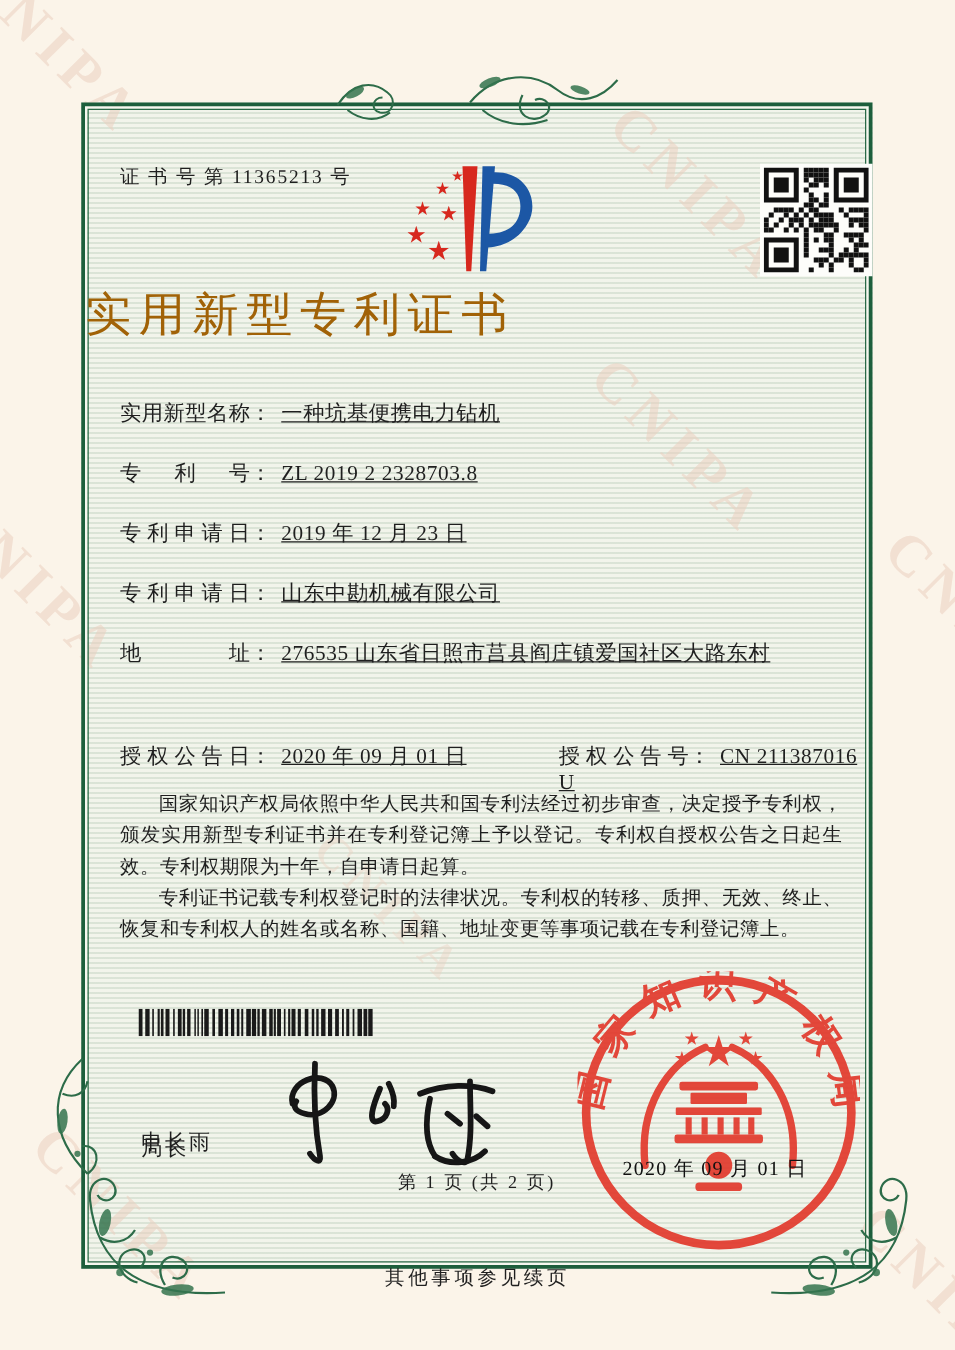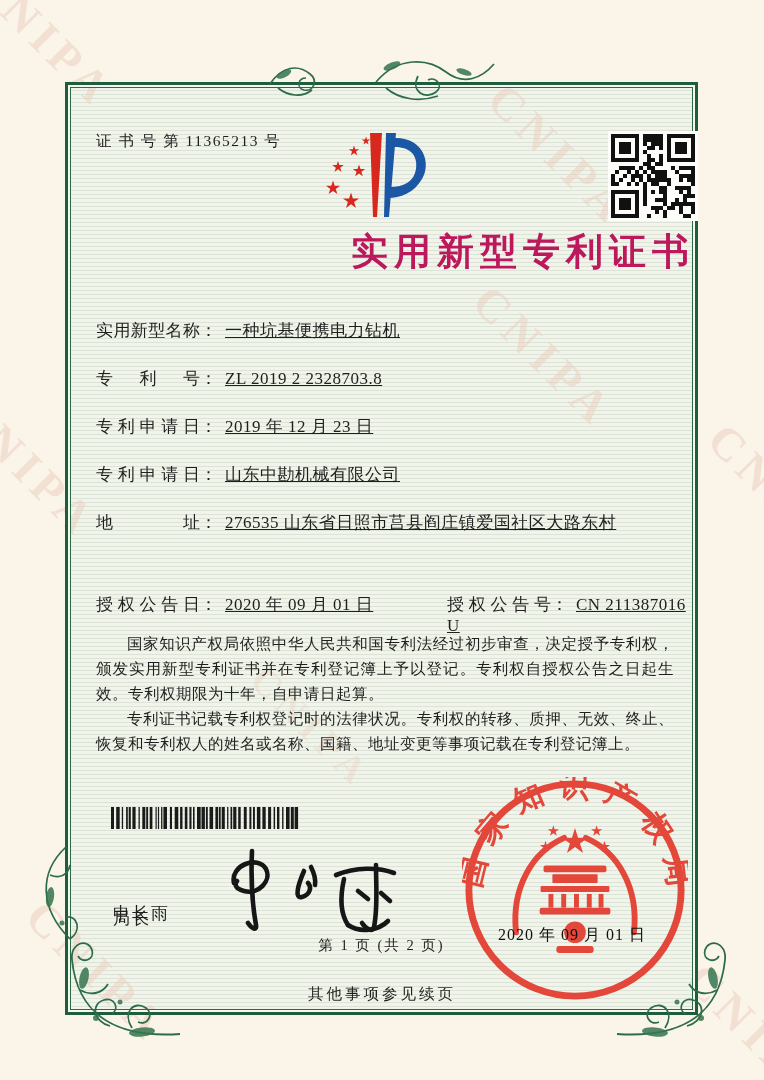--- a/index.html
+++ b/index.html
@@ -20,22 +20,22 @@
   .frame{position:absolute;left:65px;top:82px;width:633px;height:933px;box-sizing:border-box;
          border:3px solid #1d5e3c;box-shadow:inset 0 0 0 2px #f6f7ef;z-index:3;}
   .frame::before{content:"";position:absolute;inset:2px;border:1px solid #2a6a47;pointer-events:none;}
 
   .certno{position:absolute;left:28px;top:46px;font-size:15.5px;letter-spacing:1.5px;}
 
   .logo{position:absolute;left:258px;top:44px;}
   .qrbox{position:absolute;left:540px;top:46px;width:90px;height:90px;background:#fdfdfa;}
   .qrbox svg{position:absolute;left:3px;top:3px;}
 
-  .title{position:absolute;left:0;top:142px;width:100%;text-align:right;
-         font-size:37px;font-weight:bold;letter-spacing:6px;color:#be185d;}
+  .title{position:absolute;left:0;top:142px;width:100%;text-align:left;
+         font-size:37px;font-weight:normal;letter-spacing:6px;color:#a16207;}
 
   .fields{position:absolute;left:28px;top:234px;font-size:17px;width:590px;}
   .frow{height:48px;}
   .flabel{display:inline-block;width:104px;text-align:justify;text-align-last:justify;vertical-align:top;}
   .fcolon{display:inline-block;margin-right:8px;}
   .fvalue{letter-spacing:.5px;text-decoration:underline;}
 
   .grant{position:absolute;left:28px;top:508px;font-size:17px;width:600px;height:26px;}
   .grant .right{position:absolute;left:351px;top:0;}
 
@@ -48,21 +48,21 @@
   .sigtitle{position:absolute;left:45px;top:784px;font-size:17px;letter-spacing:2px;margin-top:38px;}
   .signame{position:absolute;left:45px;top:817px;font-size:17px;letter-spacing:2px;}
   .sig{position:absolute;left:150px;top:760px;}
 
   .seal{position:absolute;left:394px;top:692px;width:226px;height:226px;z-index:5;opacity:.93;}
   .sealdate{position:absolute;left:404px;top:840px;width:200px;font-size:16px;letter-spacing:1px;
             color:#111;z-index:6;text-align:center;}
 
   .pageinfo{position:absolute;left:0;top:851px;width:100%;text-align:center;font-size:14.5px;letter-spacing:2px;}
 
-  .cont{position:absolute;left:0;top:984px;width:100%;text-align:center;font-size:15.5px;
+  .cont{position:absolute;left:0;top:1012px;width:100%;text-align:center;font-size:15.5px;
         letter-spacing:3px;z-index:4;}
 
   
   .orn{position:absolute;z-index:4;pointer-events:none;}
   .orn-top{left:268px;top:48px;}
   .orn-bl{left:50px;top:930px;}
   .orn-br{left:612px;top:930px;transform:scaleX(-1);}
   .orn-left{left:28px;top:845px;}
 </style>
 </head>

